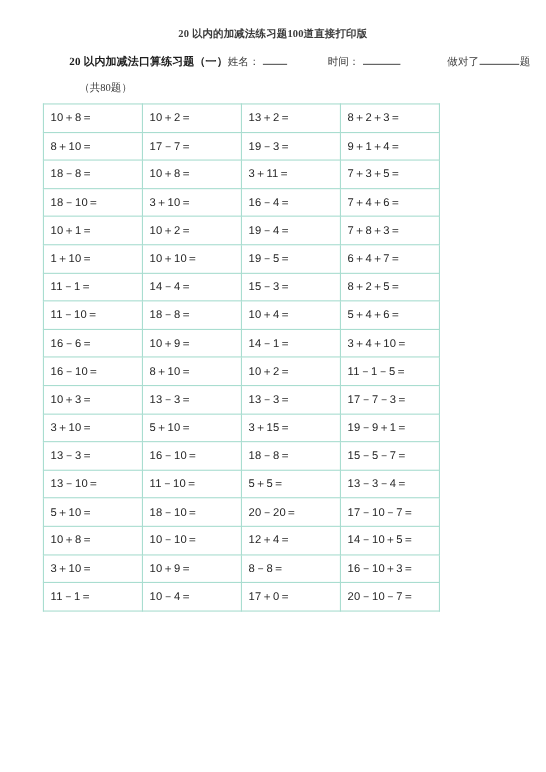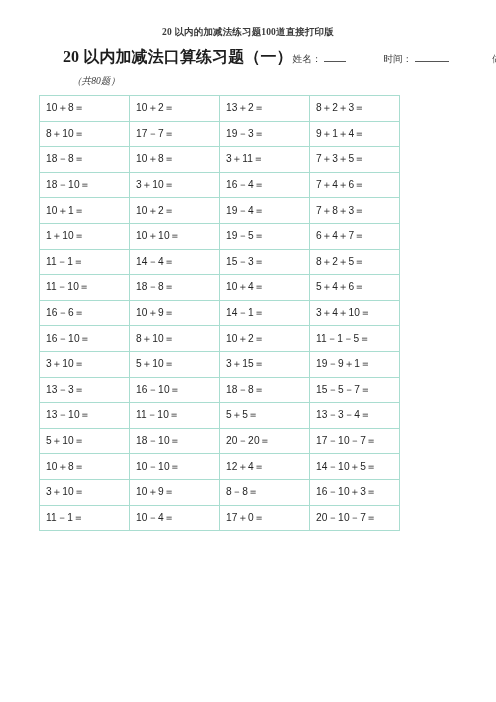--- a/index.html
+++ b/index.html
@@ -39,21 +39,21 @@
 
   .title-row {
     display: flex;
     align-items: baseline;
     margin-top: 11px;
     padding-left: 63px;
     padding-right: 28px;
   }
 
   .sheet-title {
-    font-size: 16px;
+    font-size: 10px;
     font-weight: bold;
     line-height: 16px;
     white-space: nowrap;
     color: #1d1d1d;
     letter-spacing: 0.1px;
   }
 
   .meta-fields {
     margin-left: auto;
     display: flex;
@@ -76,21 +76,20 @@
   .blank.w2 { width: 34px; }
   .blank.w3 { width: 36px; margin-left: 1px; margin-right: 0px; }
   .gap-sm { display: inline-block; width: 10px; }
   .gap-md { display: inline-block; width: 16px; }
 
   .count-row {
     margin-top: 9px;
     padding-left: 72px;
     font-size: 9.6px;
     color: #3a3a3a;
-    font-style: italic;
   }
 
   
   .table-wrap {
     margin-top: 7px;
     padding-left: 39px;
   }
   table.problems {
     width: 360px;
     border-collapse: collapse;
@@ -197,20 +196,26 @@
             <td>14－1＝</td>
             <td>3＋4＋10＝</td>
           </tr>
           <tr>
             <td>16－10＝</td>
             <td>8＋10＝</td>
             <td>10＋2＝</td>
             <td>11－1－5＝</td>
           </tr>
           <tr>
+            <td>10＋3＝</td>
+            <td>13－3＝</td>
+            <td>13－3＝</td>
+            <td>17－7－3＝</td>
+          </tr>
+          <tr>
             <td>3＋10＝</td>
             <td>5＋10＝</td>
             <td>3＋15＝</td>
             <td>19－9＋1＝</td>
           </tr>
           <tr>
             <td>13－3＝</td>
             <td>16－10＝</td>
             <td>18－8＝</td>
             <td>15－5－7＝</td>

